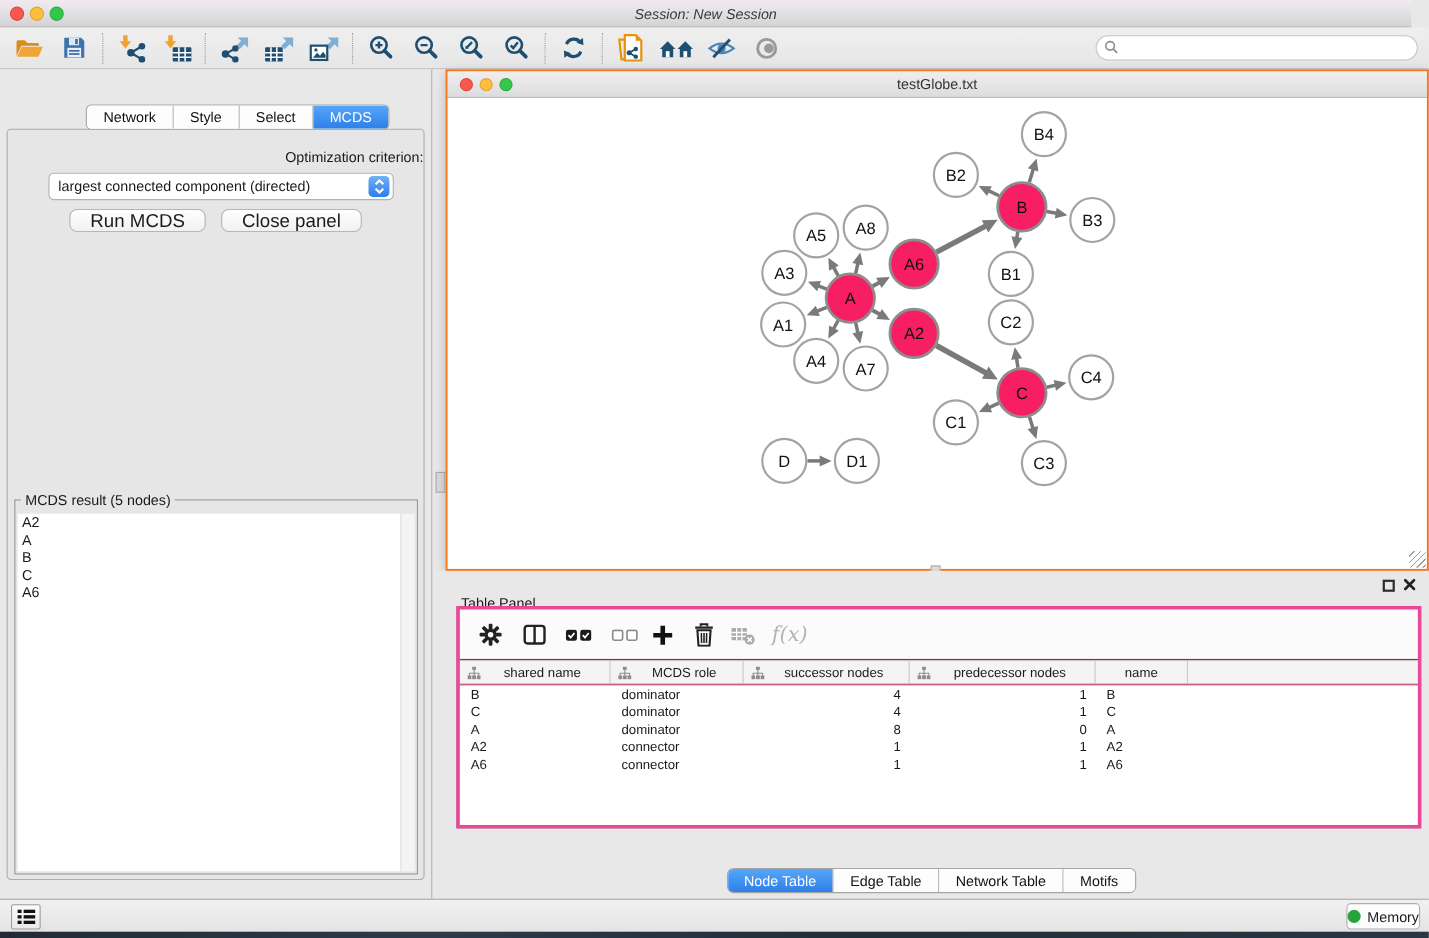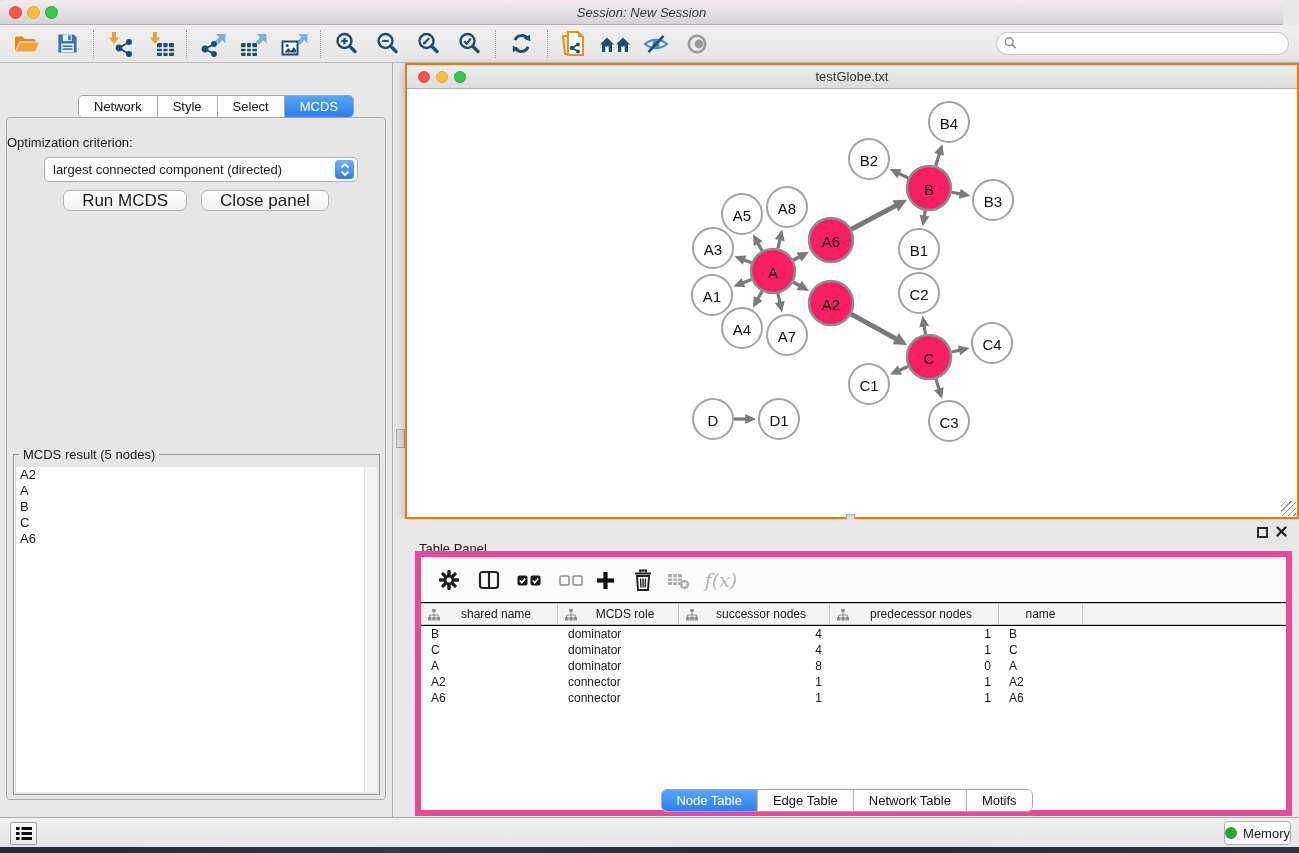--- a/index.html
+++ b/index.html
@@ -39,21 +39,21 @@
 
   .seg { display:inline-flex; border:1px solid #A5A5A5; border-radius:5px; overflow:hidden; background:#fff; }
   .seg-item { font-size:13px; padding:3px 15px; background:#FDFDFD; border-right:1px solid #ABABAB;
     color:#111; white-space:nowrap; }
   .seg-item:last-child { border-right:none; }
   .seg-item.active { background:linear-gradient(#55A6F9,#2E7FE9); color:#fff; }
   .cp-tabs { position:absolute; left:78px; top:32px; z-index:3; }
 
   .cp-body { position:absolute; left:6px; top:54px; width:380px; height:683px;
     background:#E6E6E6; border:1px solid #ACACAC; border-radius:4px; }
-  .crit-label { position:absolute; left:0; width:100%; top:17px; text-align:left; font-size:13px; }
+  .crit-label { position:absolute; left:0; width:100%; top:17px; text-align:right; font-size:13px; }
   .dropdown { position:absolute; left:37px; top:39px; width:314px; height:25px; background:#fff;
     border:1px solid #B2B2B2; border-radius:5px; font-size:13px; display:flex; align-items:center;
     padding-left:8px; }
   .stepper { position:absolute; right:3px; top:2px; width:19px; height:19px; border-radius:4px;
     background:linear-gradient(#6FB2FA,#2E7EEA); display:flex; align-items:center; justify-content:center; }
   .btn-row { position:absolute; left:0; width:100%; top:72px; display:flex; justify-content:center; gap:14px; }
   .mac-btn { height:21px; padding:0 18px; background:linear-gradient(#FFFFFF,#F1F1F1);
     border:1px solid #B6B6B6; border-radius:7px; font-size:17px; display:flex; align-items:center; }
 
   .fieldset { position:absolute; left:6px; top:336px; width:367px; height:341px; border:1px solid #979797; }
@@ -82,22 +82,22 @@
   .ntl.grn { left:47px; background:#34C84A; border:1px solid #2AAB3E; }
   .net-title { position:absolute; left:0; right:0; top:4px; text-align:center; font-size:13px; color:#333; }
   .net-canvas { position:absolute; left:0; top:24px; right:0; bottom:0; background:#fff; overflow:hidden; }
   .resize-corner { position:absolute; right:1px; bottom:1px; width:15px; height:15px;
     background:repeating-linear-gradient(135deg, transparent 0 3px, #9a9a9a 3px 4px); }
 
   
   .table-panel { position:absolute; left:0px; top:456px; width:905px; height:298px; background:#E8E8E8; }
   .tp-title { position:absolute; left:25px; top:22px; font-size:13px; }
   .tp-float { right:31px; } .tp-close { right:12px; }
-  .table-box { position:absolute; left:21px; top:32px; width:877px; height:265px;
-    background:#000000; border:6px solid #ec4899; }
+  .table-box { position:absolute; left:21px; top:32px; width:877px; height:202px;
+    background:#be185d; border:3px solid #ec4899; }
   .tb-toolbar { position:absolute; left:0; top:0; width:100%; height:45px; background:#FBFBFB; }
   .tb-tool { position:absolute; top:8px; width:30px; height:30px; display:flex; align-items:center; justify-content:center; }
   .fx-label { font-size:19px; font-family:"DejaVu Serif", serif; font-style:italic; color:#B3B3B3; }
   .thead { position:absolute; left:0; top:46px; width:100%; height:22px; background:#F4F4F4;
     border-top:1px solid #C6C6C6; border-bottom:1px solid #C6C6C6; display:flex; }
   .th { position:relative; display:flex; align-items:center; justify-content:center;
     font-size:12px; border-right:1px solid #C9C9C9; }
   .th .col-icon { position:absolute; left:7px; top:5px; }
   .tbody { position:absolute; left:0; top:69px; width:100%; bottom:0; background:#fff; overflow:hidden; }
   .tr { display:flex; height:16px; }

